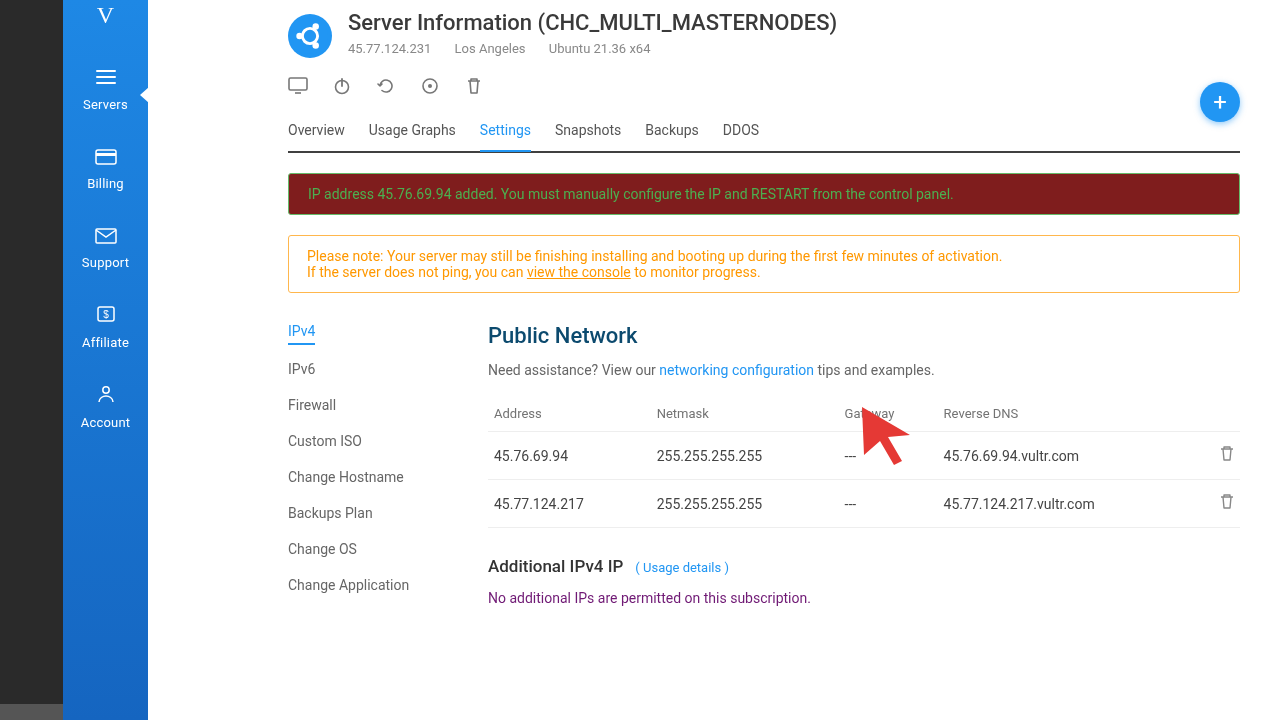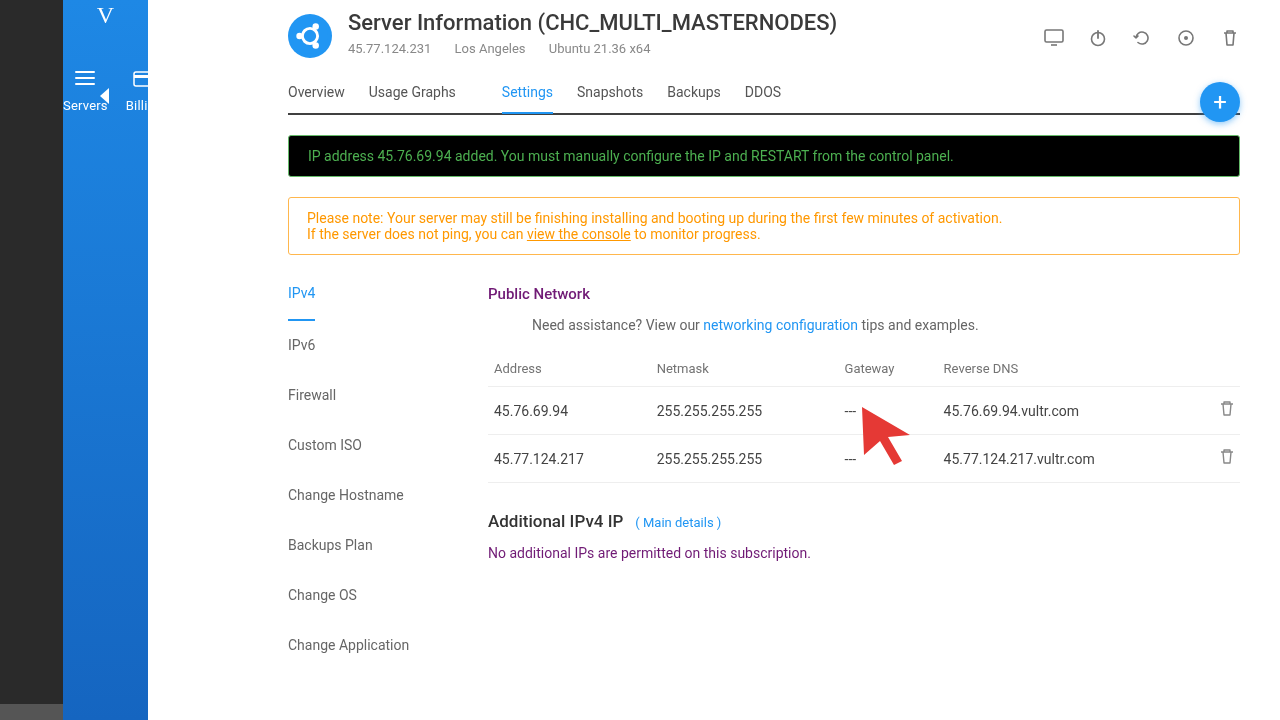--- a/index.html
+++ b/index.html
@@ -4,58 +4,58 @@
 <style>
 * { box-sizing: border-box; margin: 0; padding: 0; }
 body { font-family: -apple-system, BlinkMacSystemFont, "Segoe UI", Roboto, Helvetica, Arial, sans-serif; background: #fff; color: #333; }
 
 .viewport { position: relative; width: 1280px; height: 720px; overflow: hidden; }
 
 .dark-strip { position: absolute; left: 0; top: 0; width: 63px; height: 100%; background: #2a2a2a; }
 
 .sidebar { position: absolute; left: 63px; top: 0; width: 85px; height: 100%; background: linear-gradient(180deg, #1e88e5, #1565c0); display: flex; flex-direction: column; align-items: center; }
 .sidebar-logo { margin-top: 2px; font-size: 24px; color: #fff; font-weight: 300; font-family: Georgia, serif; }
-.sidebar-items { margin-top: 30px; display: flex; align-items: center; gap: 18px; width:100%; }
+.sidebar-items { margin-top: 30px; display: flex; flex-direction: column; align-items: center; gap: 18px; width:100%; }
 .sidebar-item { display: flex; flex-direction: column; align-items: center; color: #fff; font-size: 12px; cursor: pointer; padding: 8px 0; width:100%; position:relative; }
 .sidebar-item.active::after { content:""; position:absolute; right:-1px; top:28px; width:0; height:0; border-top:8px solid transparent; border-bottom:8px solid transparent; border-right:9px solid #fff; }
 .sidebar-item .side-icon { font-size: 20px; margin-bottom: 6px; }
 .sidebar-item .side-label { font-size: 13px; letter-spacing: 0.2px; }
 
 .content { position: absolute; left: 148px; top: 0; right: 0; bottom: 0; overflow: hidden; background:#fff; padding: 10px 40px 40px 140px; }
 
-.top-header { display: flex; justify-content: space-between; align-items: flex-start; }
+.top-header { display: flex; justify-content: space-between; align-items: flex-start; flex-direction: column; }
 .top-header-left { display: flex; align-items: flex-start; gap: 16px; }
 .ubuntu-logo { width: 44px; height: 44px; border-radius: 50%; background: #2196f3; display:flex; align-items:center; justify-content:center; margin-top:4px; }
 .ubuntu-logo svg { width:38px; height:38px; }
 .title-block h1 { font-size: 22px; font-weight: 500; color: #3a3a3a; }
 .meta-line { color: #888; font-size: 13px; margin-top: 6px; }
 .meta-line span + span { margin-left: 20px; }
 
 .top-header-right { display: flex; align-items: center; gap: 24px; margin-top:18px; }
 .hdr-icon { color: #777; cursor: pointer; width:20px; height:20px; display:flex; align-items:center; justify-content:center; }
 
 .fab { position: absolute; right: 40px; top: 82px; width: 40px; height: 40px; border-radius: 50%; background: #2196f3; color: #fff; display:flex; align-items:center; justify-content:center; font-size: 24px; cursor:pointer; box-shadow: 0 2px 6px rgba(33,150,243,0.5); }
 
 .tabs { display:flex; gap:24px; border-bottom:2px solid #404040; margin-top:18px; }
 .tab { padding: 8px 0 12px; font-size: 14px; color: #555; cursor:pointer; }
-.tab.active { color:#2196f3; border-bottom:2px solid #2196f3; margin-bottom:-1px;margin-left:22px; }
+.tab.active { color:#2196f3; border-bottom:2px solid #2196f3; margin-bottom:-1px; }
 
 .alert { border:1px solid; border-radius:3px; padding:12px 18px; font-size:14px; margin-top: 20px; }
 .alert.warn { border-color:#ffb74d; color:#ff9800; background:#fff; }
-.alert.ok   { border-color:#66bb6a; color:#4caf50; background:#000000;padding-left:19px; }
+.alert.ok   { border-color:#66bb6a; color:#4caf50; background:#7f1d1d;padding-left:19px; }
 .alert a { color:inherit; text-decoration: underline; }
 
 .settings-body { display:flex; margin-top: 30px; gap: 60px; }
 .settings-nav { display:flex; flex-direction:column; gap:16px; width:140px; }
-.settings-nav .snav-item { font-size:14px; color:#666; cursor:pointer; padding-bottom:18px; }
+.settings-nav .snav-item { font-size:14px; color:#666; cursor:pointer; padding-bottom:4px; }
 .settings-nav .snav-item.active { color:#2196f3; border-bottom:2px solid #2196f3; width:fit-content; }
 
 .panel { flex:1; }
-.panel h2 { font-size:15px; font-weight:500; color:#701a75; }
-.assist { font-size:14px; color:#666; margin-top:14px;margin-left:44px; }
+.panel h2 { font-size:22px; font-weight:500; color:#0c4a6e; }
+.assist { font-size:14px; color:#666; margin-top:14px; }
 .assist a { color:#2196f3; text-decoration:none; }
 
 .ip-table { width:100%; margin-top:18px; border-collapse:collapse; font-size:14px; }
 .ip-table th { text-align:left; font-weight:400; color:#737373; font-size:13px; padding:10px 6px; }
 .ip-table td { padding:14px 6px; border-bottom:1px solid #eee; color:#444; }
 .ip-table tr:first-child td { border-top:1px solid #eee; }
 .main-ip-badge { display:inline-block; background:#4caf50; color:#fff; font-size:10px; padding:2px 6px; border-radius:2px; margin-left:4px; vertical-align:1px; }
 .rdns { color:#2196f3; }
 .trash { color:#888; cursor:pointer; text-align:right; }
 
@@ -243,21 +243,21 @@
                 <td class="rdns">45.77.124.217.vultr.com</td>
                 <td class="trash"><svg width="14" height="16" viewBox="0 0 14 16">
                     <path d="M1 3h12M4 3V1h6v2M3 3l1 11h6l1-11" fill="none" stroke="#888" stroke-width="1.4" stroke-linejoin="round"></path>
                   </svg></td>
               </tr>
             </tbody>
         </table>
 
         <div class="additional">
           <h3>Additional IPv4 IP</h3>
-          <span class="show-details">( Main details )</span>
+          <span class="show-details">( Usage details )</span>
           <div class="no-additional">No additional IPs are permitted on this subscription.</div>
         </div>
       </div>
     </div>
 
     <svg class="cursor-arrow" width="60" height="60">
       <polygon points="2,2 50,30 28,32 42,56 34,60 20,36 4,50" fill="#e53935"></polygon>
     </svg>
   </div>
 </div>

